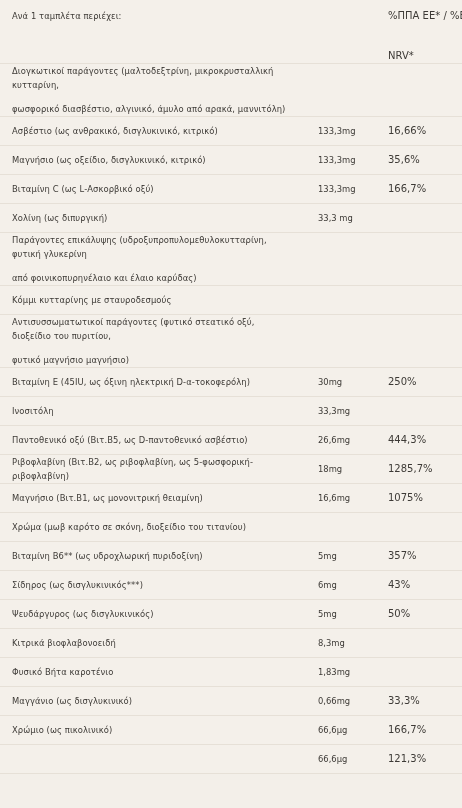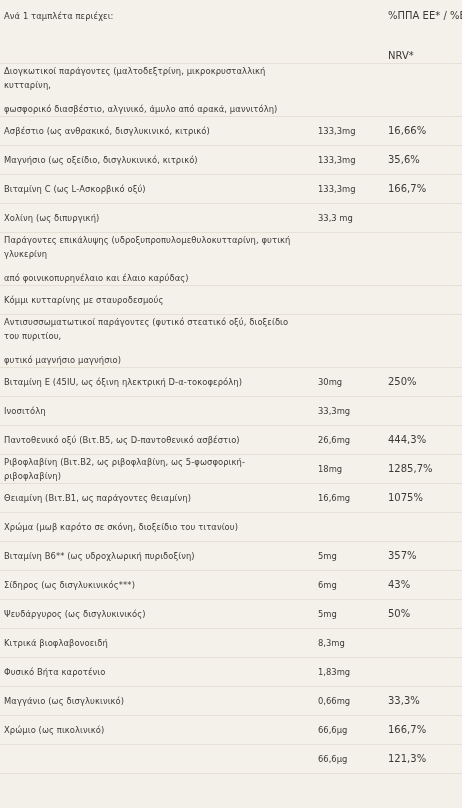--- a/index.html
+++ b/index.html
@@ -24,21 +24,21 @@
     padding: 0;
     vertical-align: middle;
     border-bottom: 1px solid #e6e0d7;
     background: #f4f0ea;
   }
   .col-name   { width: 300px; }
   .col-amount { width: 82px; }
   .col-nrv    { width: 80px; }
 
   .cell-name {
-    padding: 0 8px 0 4px;
+    padding: 0 8px 0 12px;
     font-size: 8.4px;
     line-height: 14px;
     color: #3d3a36;
     letter-spacing: 0.01em;
   }
   .cell-amount {
     font-size: 8.4px;
     line-height: 14px;
     color: #3d3a36;
     padding-left: 18px;
@@ -208,21 +208,21 @@
         </td>
         <td>
           <div class="cell-amount">18mg</div>
         </td>
         <td>
           <div class="cell-nrv">1285,7%</div>
         </td>
       </tr>
       <tr class="row-std">
         <td>
-          <div class="cell-name"><span>Θειαμίνη (Βιτ.Β1, ως παράγοντες θειαμίνη)</span></div>
+          <div class="cell-name"><span>Μαγνήσιο (Βιτ.Β1, ως μονονιτρική θειαμίνη)</span></div>
         </td>
         <td>
           <div class="cell-amount">16,6mg</div>
         </td>
         <td>
           <div class="cell-nrv">1075%</div>
         </td>
       </tr>
       <tr class="row-std">
         <td>

